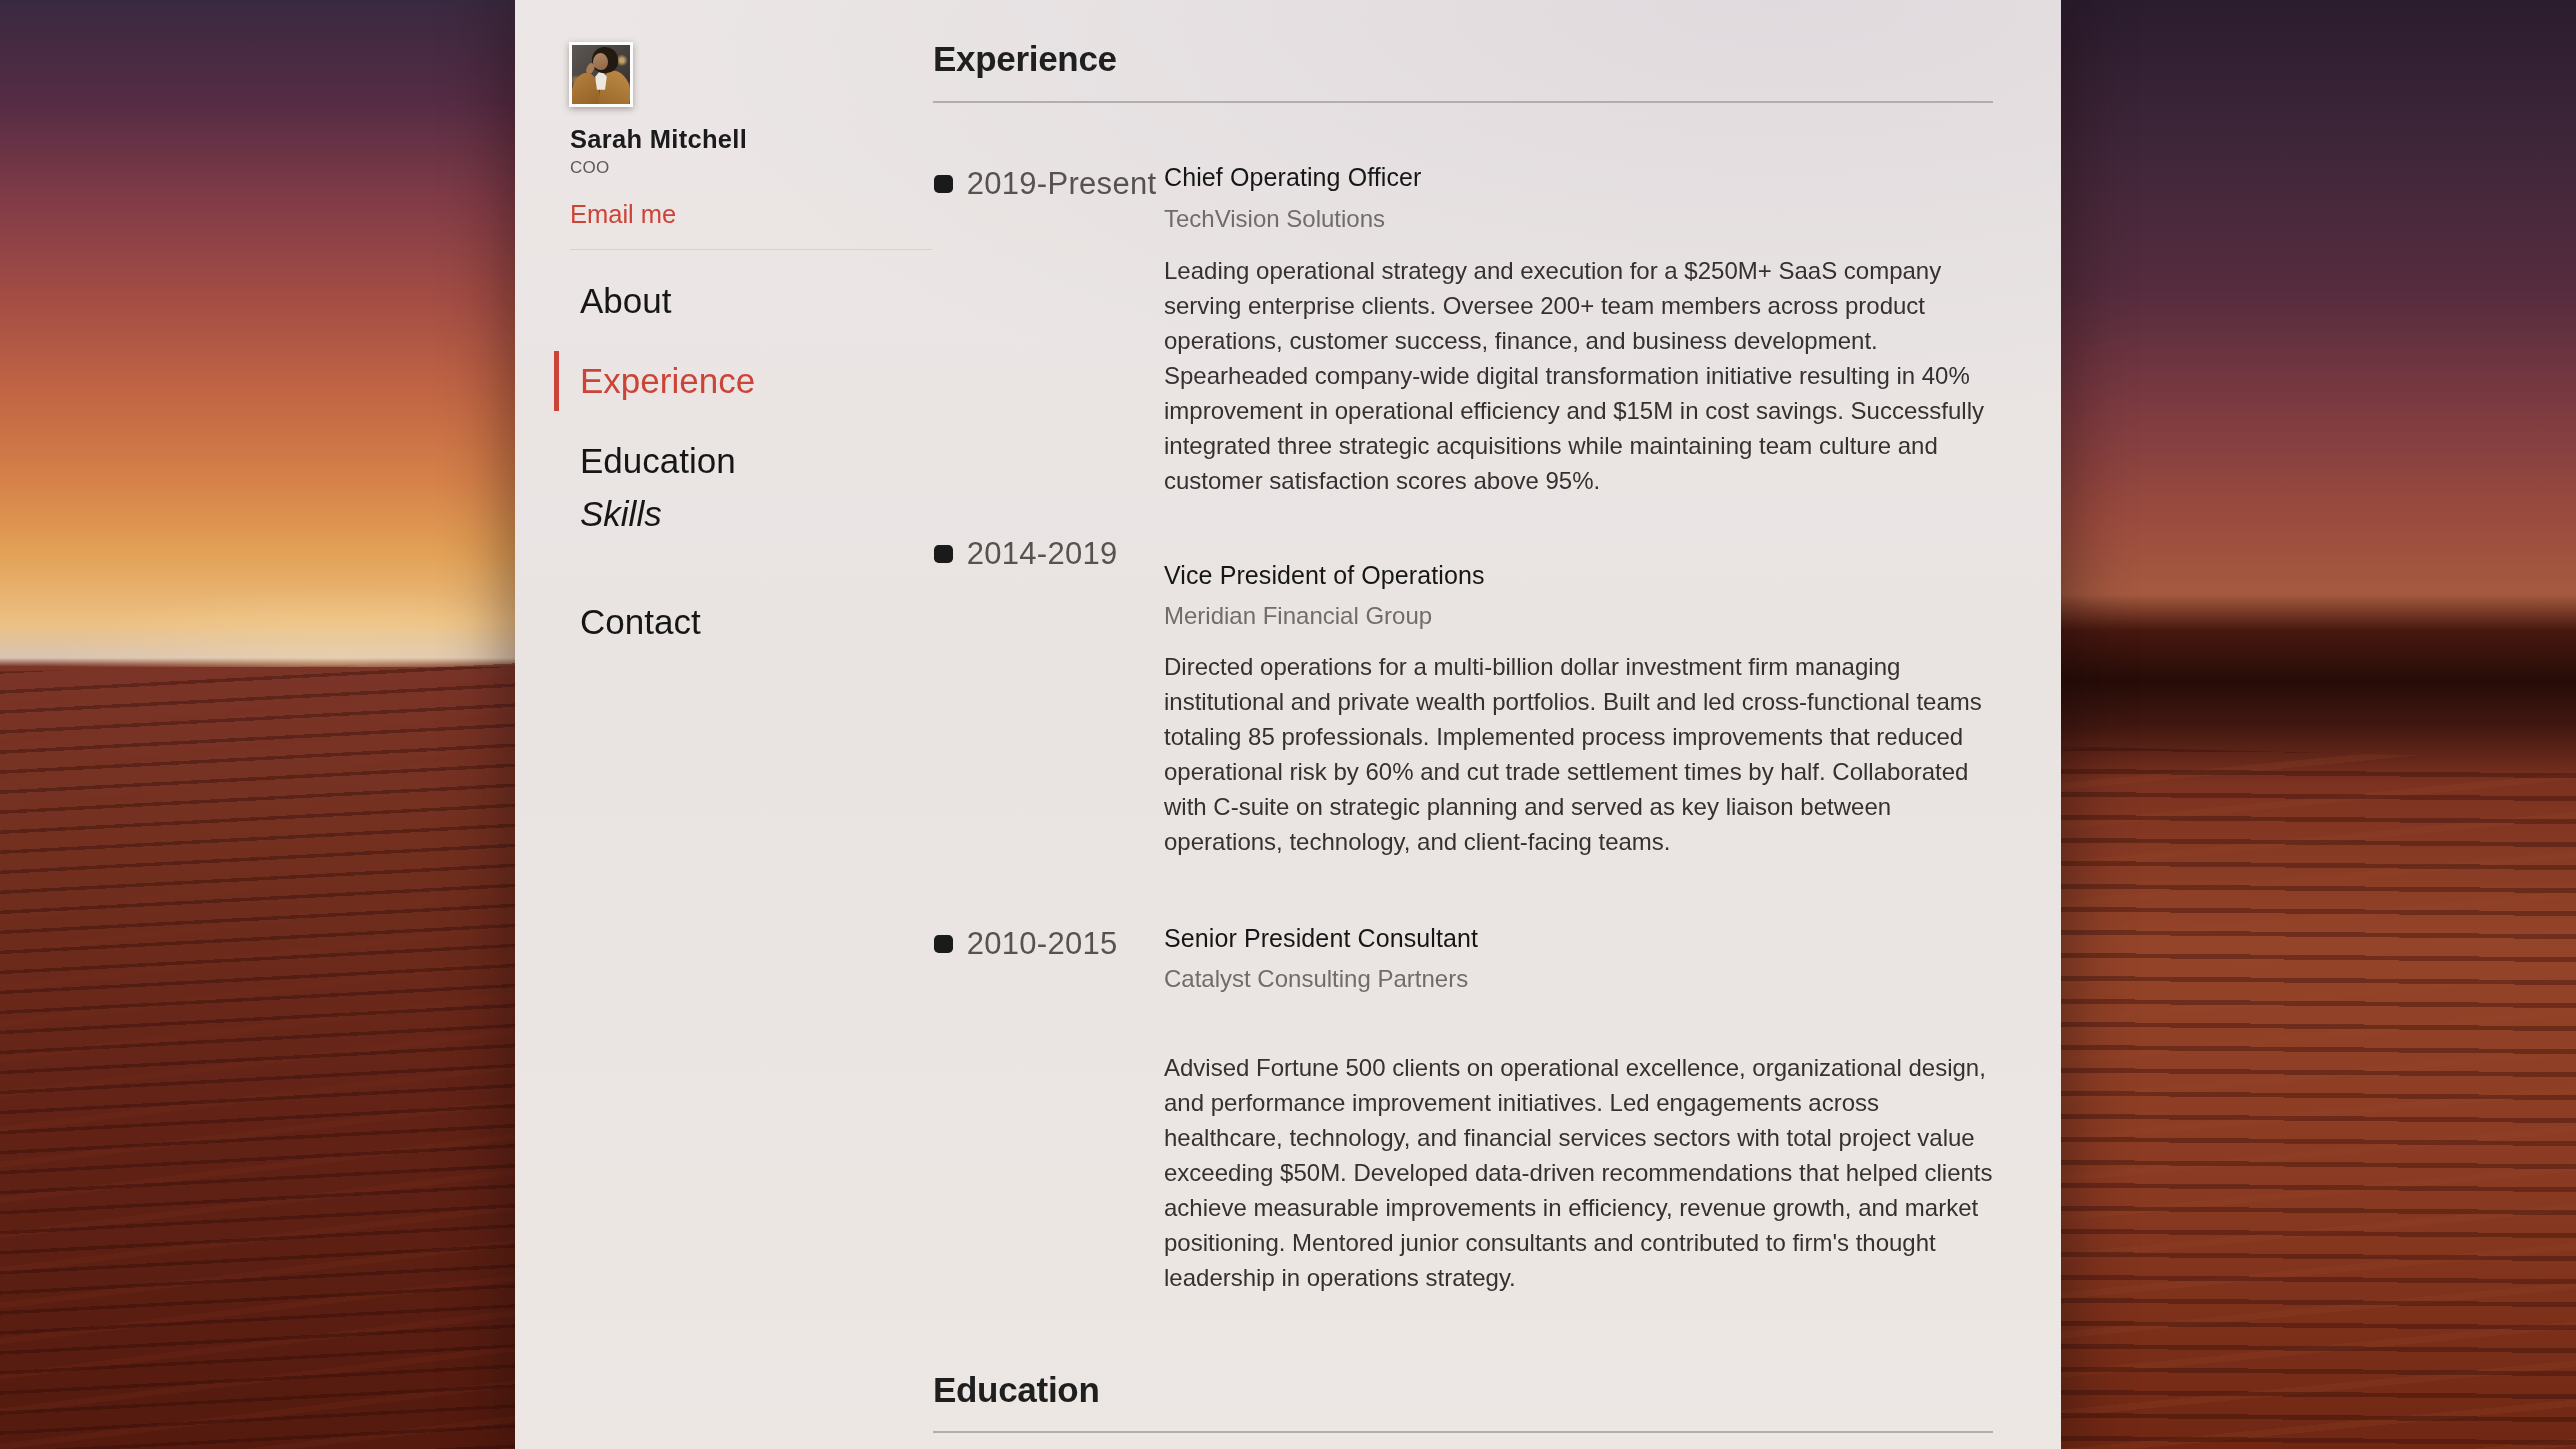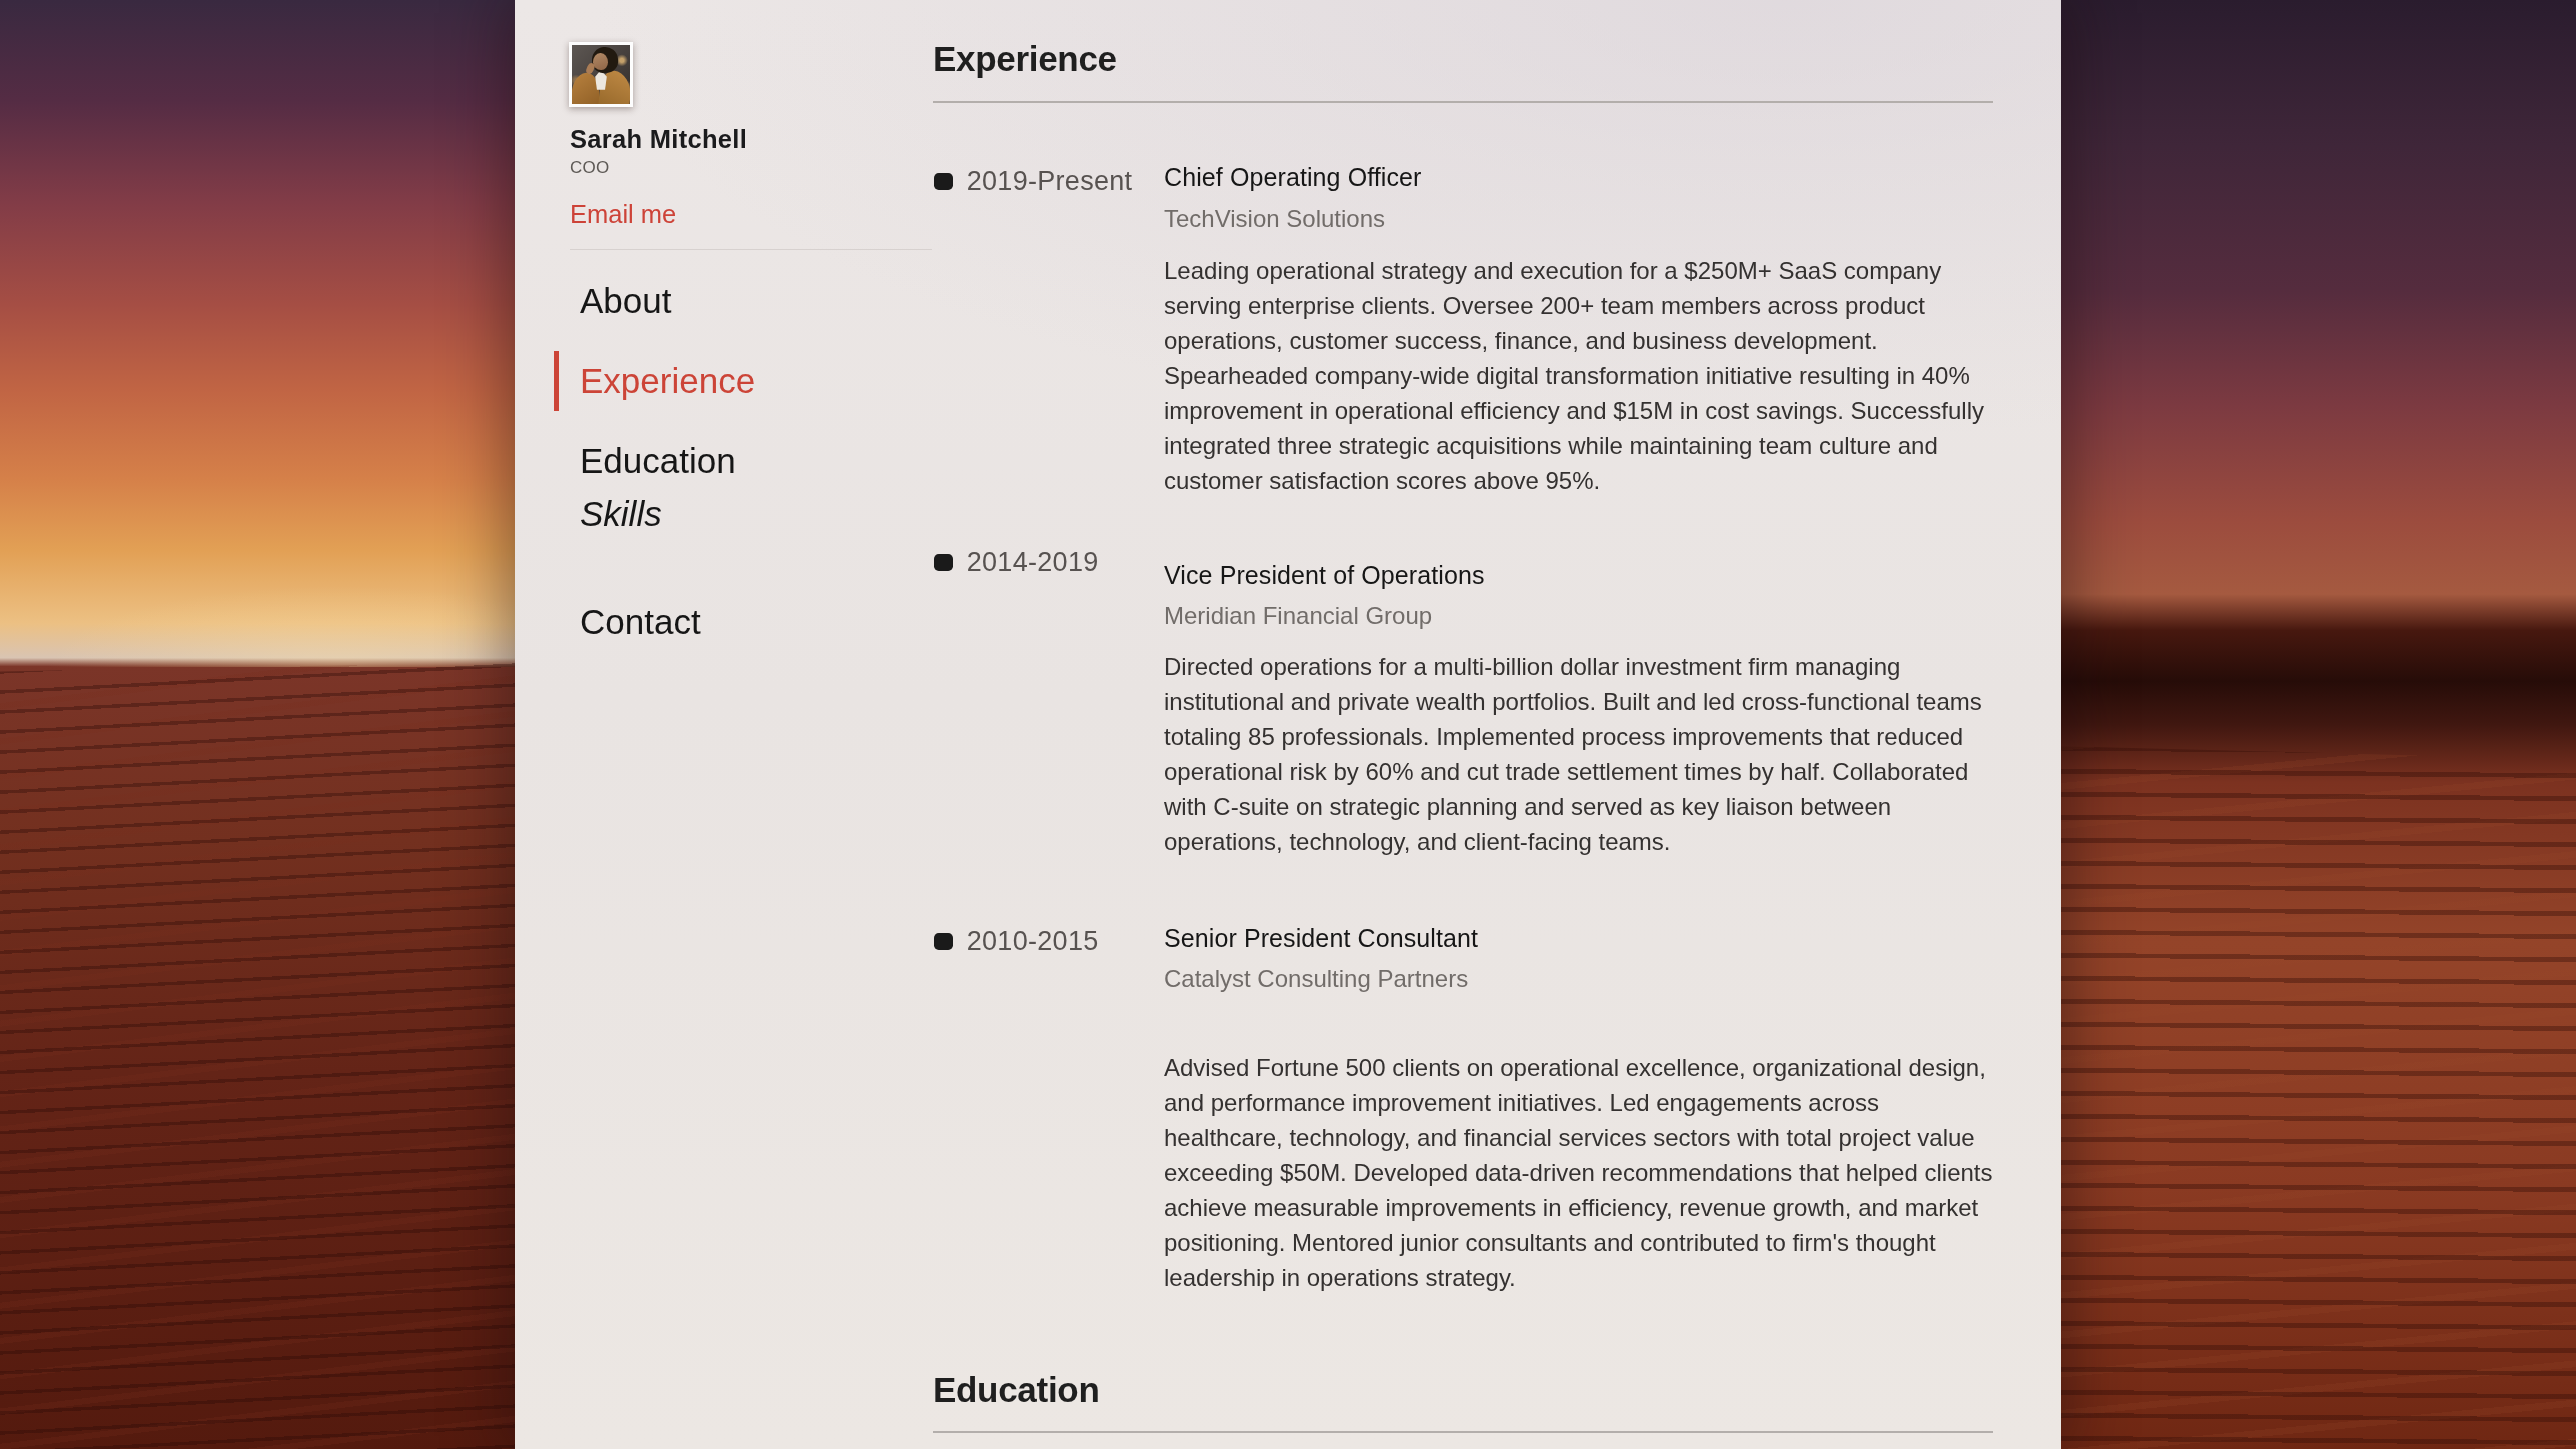--- a/index.html
+++ b/index.html
@@ -75,28 +75,28 @@
   .nav-item.active{color:#cc4437;}
   .active-bar{position:absolute;left:-26px;top:-10px;width:4.7px;height:60px;background:#cc4437;}
 
   
   .main{position:absolute;left:418px;top:0;width:1060px;height:1449px;}
   .sec-heading{position:absolute;left:0;margin:0;font-size:35px;font-weight:700;color:#1f1f1f;letter-spacing:-0.3px;}
   .h-exp{top:39px;} .h-edu{top:1370px;}
   .rule{position:absolute;left:0;width:1060px;height:2px;background:#b3aeab;}
   .rule-1{top:101px;} .rule-2{top:1431px;}
 
-  .period{position:absolute;left:1.3px;display:flex;align-items:center;font-size:27px;color:#575250;letter-spacing:0.3px;}
+  .period{position:absolute;left:1.3px;display:flex;align-items:center;font-size:31px;color:#575250;letter-spacing:0.3px;}
   .bullet{width:19px;height:17.4px;border-radius:4.7px;background:#1a1a1a;margin-right:13.4px;flex:0 0 auto;}
   .job-title{position:absolute;left:231px;font-size:25px;font-weight:400;color:#161616;letter-spacing:0.1px;white-space:nowrap;}
   .job-company{position:absolute;left:231px;font-size:24px;color:#716c69;white-space:nowrap;}
   .job-desc{position:absolute;left:231px;width:832px;font-size:24px;line-height:35px;color:#343130;}
 
   .p1{top:166px;} .t1{top:163px;} .c1{top:205px;} .d1{top:253px;}
-  .p2{top:547px;} .t2{top:561px;} .c2{top:602px;} .d2{top:649px;}
+  .p2{top:536px;} .t2{top:561px;} .c2{top:602px;} .d2{top:649px;}
   .p3{top:926px;} .t3{top:924px;} .c3{top:965px;} .d3{top:1012px;margin-top:38px;}
 </style>
 </head>
 <body>
 
 <div class="screen">
 
   <div class="bg bg-left"></div>
   <div class="bg bg-right"></div>
 

